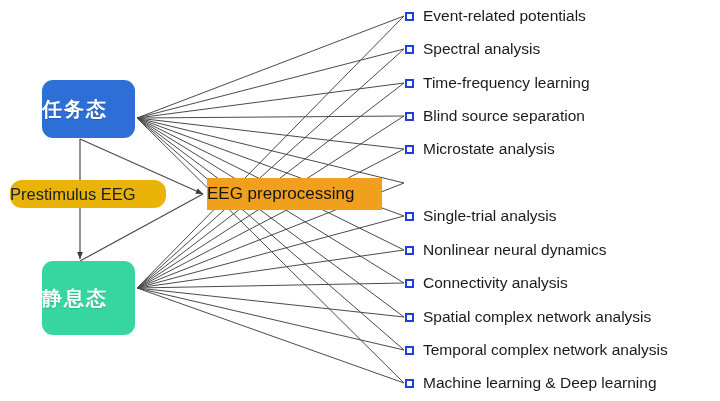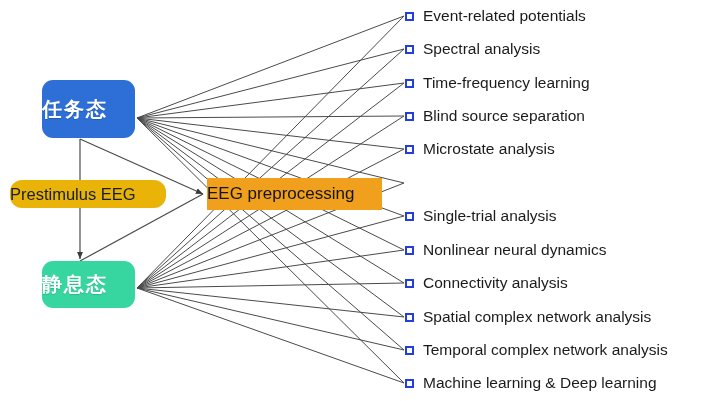--- a/index.html
+++ b/index.html
@@ -41,21 +41,21 @@
     color: #ffffff;
     font-weight: bold;
     font-size: 20px;
     letter-spacing: 2px;
     text-shadow: 0 1px 1px rgba(0,0,0,0.18);
   }
   .node-rest {
     left: 42px;
     top: 261px;
     width: 93px;
-    height: 47px;
+    height: 74px;
     background: #37d6a1;
     border-radius: 11px;
     color: #ffffff;
     font-weight: bold;
     font-size: 20px;
     letter-spacing: 2px;
     text-shadow: 0 1px 1px rgba(0,0,0,0.15);
   }
   .node-prestim {
     left: 10px;

